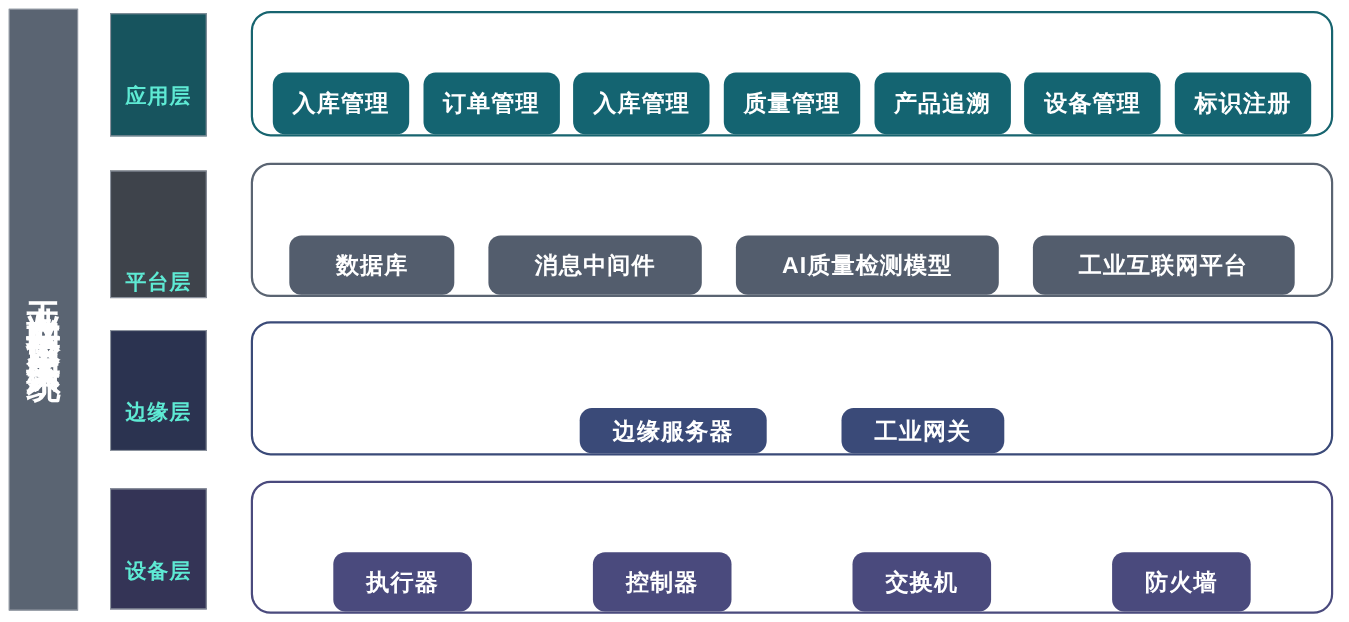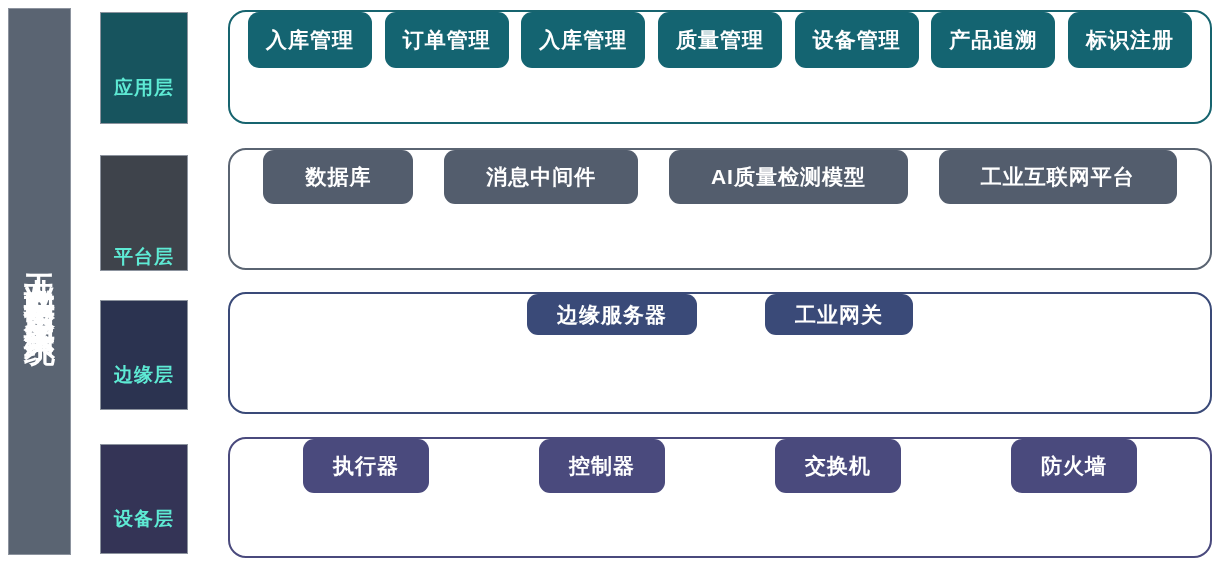--- a/index.html
+++ b/index.html
@@ -76,21 +76,21 @@
 
   .layer-container {
     position: absolute;
     left: 228px;
     right: 14px;
     box-sizing: border-box;
     background: #ffffff;
     border: 2.5px solid #666;
     border-radius: 18px;
     display: flex;
-    align-items: flex-start;
+    align-items: flex-end;
     padding: 0 18px;
   }
   .pill-strip {
     display: flex;
     align-items: center;
     width: 100%;
   }
   .pill-strip.spread   { justify-content: space-between; }
   .pill-strip.center   { justify-content: center; gap: 68px; }
   .pill-strip.even     { justify-content: space-around; }
@@ -165,22 +165,22 @@
   <div class="layer-row" id="row-application">
     <div class="layer-badge">
       <span class="layer-badge-text">应用层</span>
     </div>
     <div class="layer-container">
       <div class="pill-strip spread">
         <div class="pill">入库管理</div>
         <div class="pill">订单管理</div>
         <div class="pill">入库管理</div>
         <div class="pill">质量管理</div>
+        <div class="pill">产品追溯</div>
         <div class="pill">设备管理</div>
-        <div class="pill">产品追溯</div>
         <div class="pill">标识注册</div>
       </div>
     </div>
   </div>
 
   <div class="layer-row" id="row-platform">
     <div class="layer-badge">
       <span class="layer-badge-text">平台层</span>
     </div>
     <div class="layer-container">

